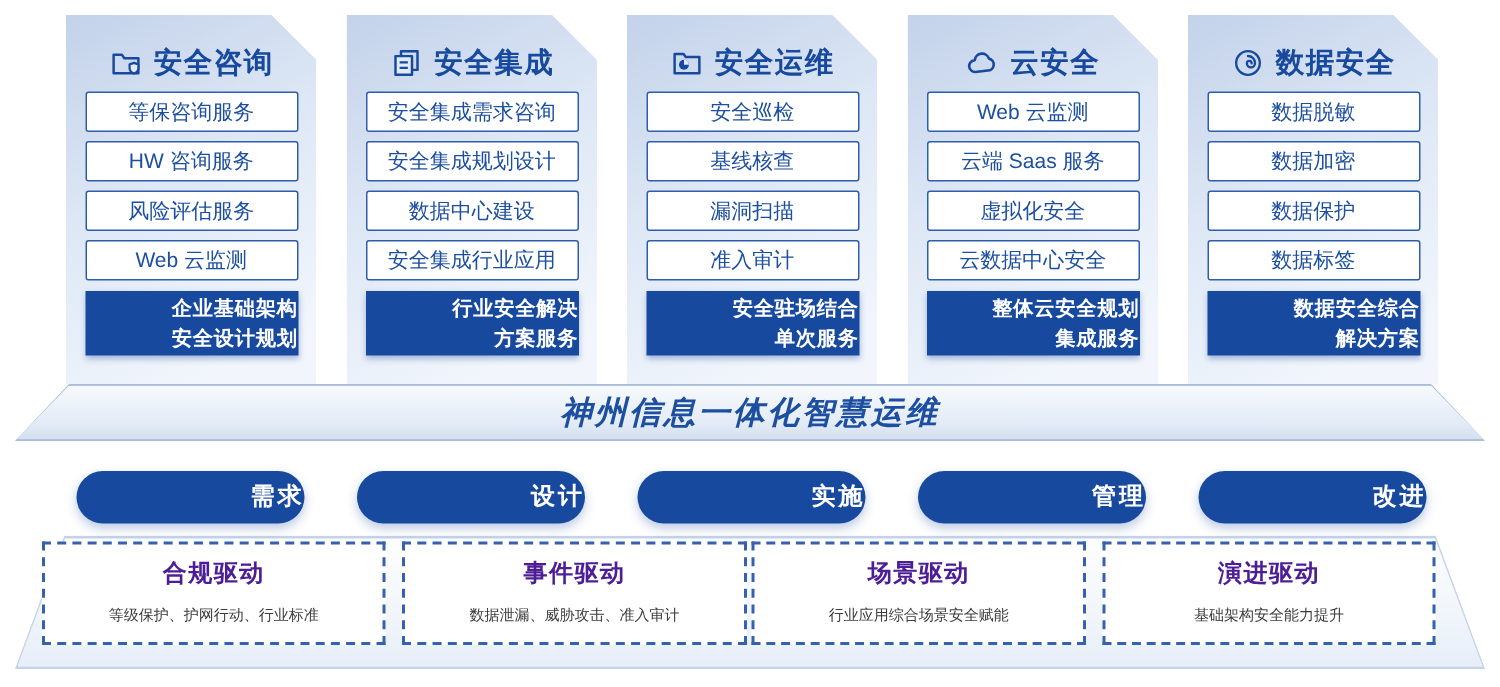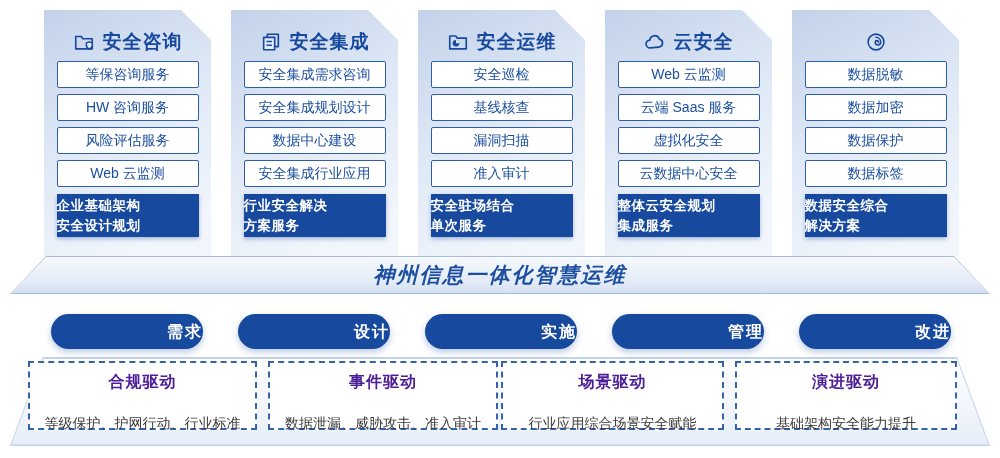--- a/index.html
+++ b/index.html
@@ -55,21 +55,21 @@
     width: 142px;
     height: 43px;
     margin: 7px auto 0;
     background: #17499e;
     color: #ffffff;
     font-size: 13.5px;
     font-weight: bold;
     line-height: 1.45;
     display: flex;
     flex-direction: column;
-    align-items: flex-start;
+    align-items: flex-end;
     justify-content: center;
     letter-spacing: 0.5px;
     box-shadow: 0 2px 4px rgba(23,73,158,0.35);
   }
   
   .platform-outer {
     position: absolute;
     left: 10px;
     top: 256px;
     width: 980px;
@@ -140,22 +140,22 @@
     text-align: center;
     padding-top: 9px;
   }
   .driver-title {
     font-size: 16px;
     font-weight: bold;
     color: #4c1d95;
     letter-spacing: 1px;
   }
   .driver-desc {
-    margin-top: 22px;
-    font-size: 14px;
+    margin-top: 10px;
+    font-size: 10px;
     color: #3c3c3c;
     white-space: nowrap;
   }
 </style>
 </head>
 <body>
 
 <div class="canvas">
 
   <div class="panel" style="left:44px">
@@ -230,20 +230,21 @@
       <span>集成服务</span>
     </div>
   </div>
 
   <div class="panel" style="left:792px">
     <div class="panel-head">
       <svg viewBox="0 0 24 24" fill="none" stroke="#17499e" stroke-width="1.7" stroke-linecap="round">
         <circle cx="12" cy="12" r="8.6"></circle>
         <path d="M12 6.9a5.1 5.1 0 0 1 5.1 5.1c0 1.9-1.3 3.2-3 3.2s-2.9-1.3-2.9-3a1.7 1.7 0 0 1 3.4 0"></path>
       </svg>
+      <span class="panel-title">数据安全</span>
     </div>
     <div class="svc-item first">数据脱敏</div>
     <div class="svc-item">数据加密</div>
     <div class="svc-item">数据保护</div>
     <div class="svc-item">数据标签</div>
     <div class="svc-highlight">
       <span>数据安全综合</span>
       <span>解决方案</span>
     </div>
   </div>

